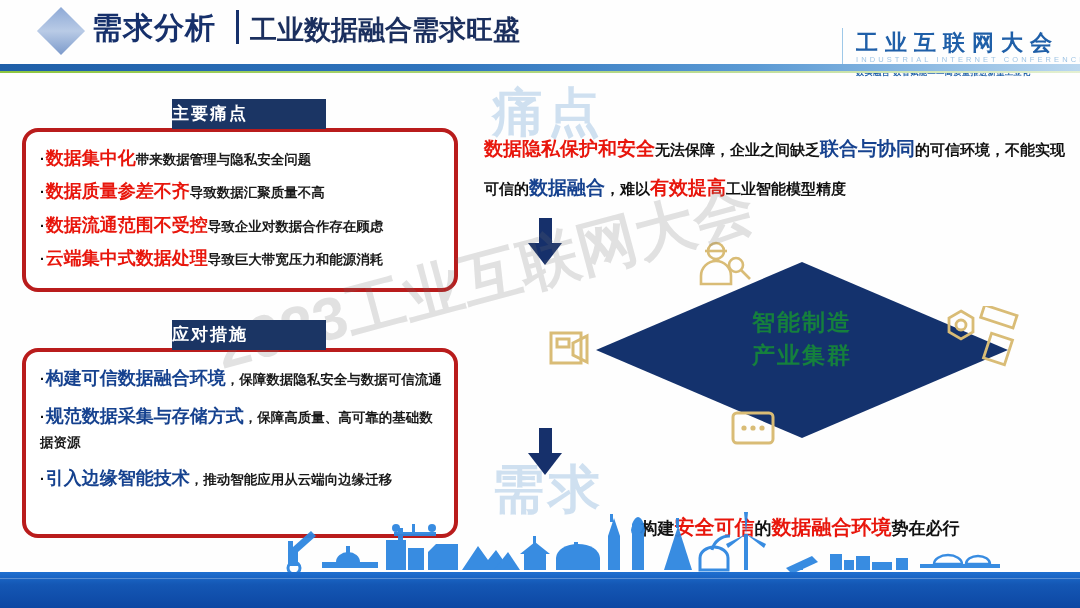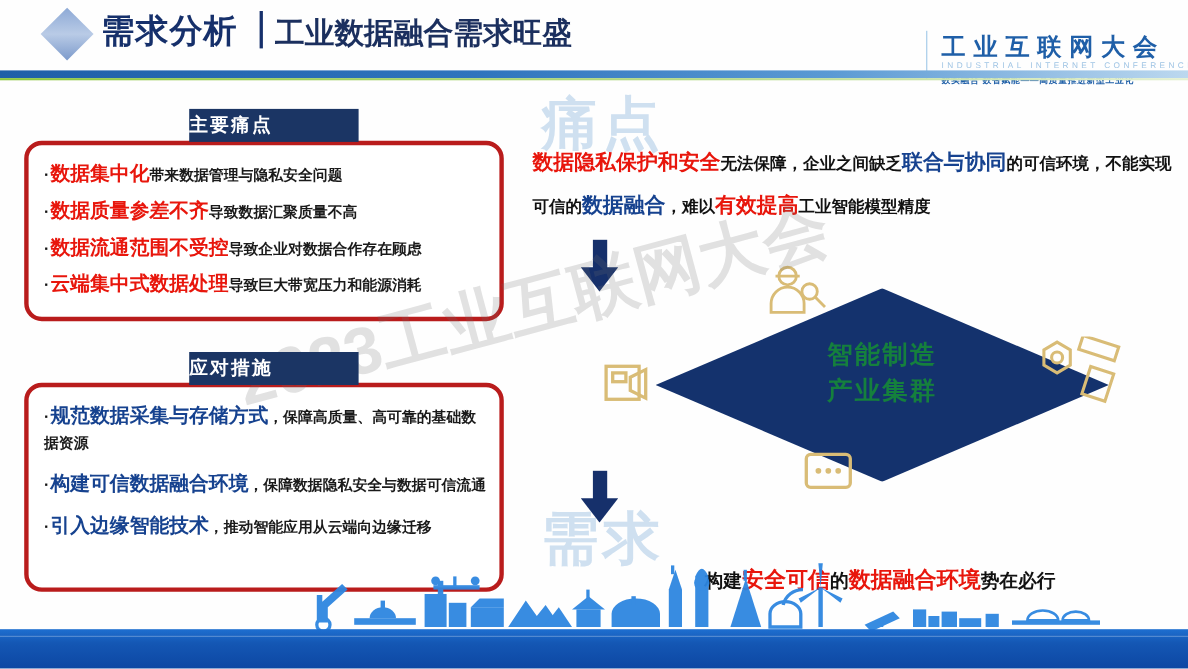--- a/index.html
+++ b/index.html
@@ -233,22 +233,22 @@
       <div class="bullet"><span class="dot">·</span><span class="k-red">数据集中化</span><span class="tail">带来数据管理与隐私安全问题</span></div>
       <div class="bullet"><span class="dot">·</span><span class="k-red">数据质量参差不齐</span><span class="tail">导致数据汇聚质量不高</span></div>
       <div class="bullet"><span class="dot">·</span><span class="k-red">数据流通范围不受控</span><span class="tail">导致企业对数据合作存在顾虑</span></div>
       <div class="bullet"><span class="dot">·</span><span class="k-red">云端集中式数据处理</span><span class="tail">导致巨大带宽压力和能源消耗</span></div>
     </div>
   </div>
 
   <div class="panel-head panel-2-head">应对措施</div>
   <div class="panel panel-2">
     <div class="bullets">
+      <div class="bullet"><span class="dot">·</span><span class="k-blue">构建可信数据融合环境</span><span class="tail">，保障数据隐私安全与数据可信流通</span></div>
       <div class="bullet"><span class="dot">·</span><span class="k-blue">规范数据采集与存储方式</span><span class="tail">，保障高质量、高可靠的基础数据资源</span></div>
-      <div class="bullet"><span class="dot">·</span><span class="k-blue">构建可信数据融合环境</span><span class="tail">，保障数据隐私安全与数据可信流通</span></div>
       <div class="bullet"><span class="dot">·</span><span class="k-blue">引入边缘智能技术</span><span class="tail">，推动智能应用从云端向边缘迁移</span></div>
     </div>
   </div>
 
   <div class="wm wm-pain">痛点</div>
   <div class="wm wm-need">需求</div>
 
   <div class="right-text">
     <span class="k-red">数据隐私保护和安全</span><span>无法保障，企业之间缺乏</span><span class="k-blue">联合与协同</span><span>的可信环境，不能实现可信的</span><span class="k-blue">数据融合</span><span>，难以</span><span class="k-red">有效提高</span><span>工业智能模型精度</span>
   </div>

